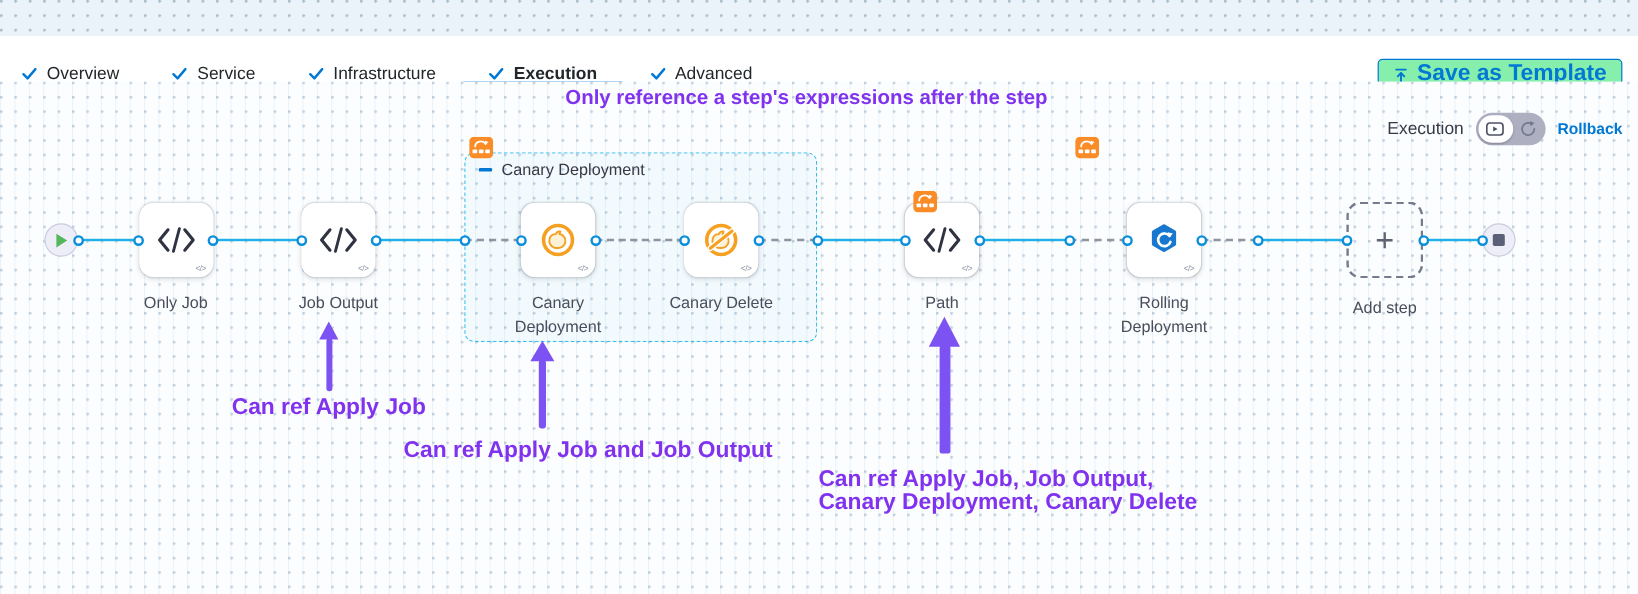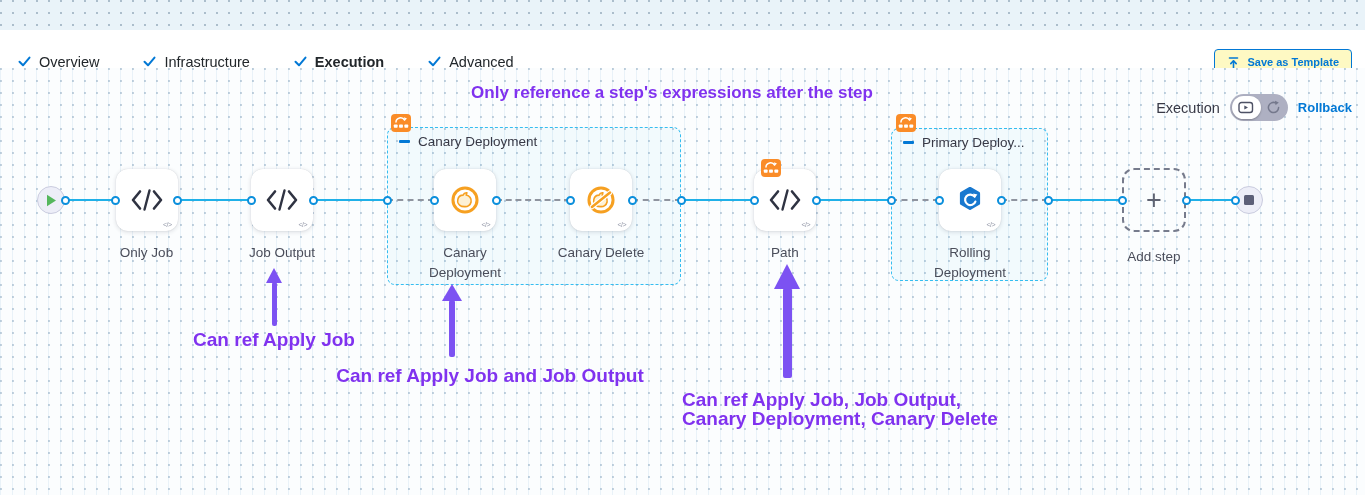--- a/index.html
+++ b/index.html
@@ -27,37 +27,37 @@
     padding:0 22px; cursor:pointer; font-size:14.5px; color:#22272b; font-weight:500;
   }
   .tab:first-child { padding-left:18px; }
   .tab.active { font-weight:700; }
   .tab .underline {
     position:absolute; left:0; right:0; bottom:-1px; height:3px; background:#0278d5; border-radius:2px 2px 0 0;
   }
   .save-tpl {
     position:absolute; right:13px; top:6px; height:26px;
     display:flex; align-items:center; gap:7px; padding:0 12px;
-    border:1px solid #0278d5; border-radius:4px; background:#fef9c3;
-    color:#0278d5; font-size:11px; font-weight:700; cursor:pointer;
+    border:1px solid #0278d5; border-radius:4px; background:#86efac;
+    color:#0278d5; font-size:19px; font-weight:700; cursor:pointer;
   }
 
   
   .canvas {
     position:absolute; left:0; top:68px; width:1365px; height:427px;
     background-color:#fbfdfe;
     background-image:
       linear-gradient(90deg, rgba(80,150,200,.10) 1px, transparent 1px),
       radial-gradient(circle at 1px 1px, rgba(70,110,150,.30) 1px, transparent 1.35px);
     background-size:12px 12px, 12px 12px;
     overflow:hidden;
   }
 
   .annotation-title {
-    position:absolute; top:15px; left:672px; transform:translateX(-50%);
+    position:absolute; top:4px; left:672px; transform:translateX(-50%);
     font-size:17px; font-weight:700; color:#8032ef; white-space:nowrap;
   }
 
   
   .mode-row { position:absolute; top:26px; right:13px; display:flex; align-items:center; gap:10px; }
   .mode-label { font-size:14.5px; color:#383946; }
   .mode-toggle {
     width:58px; height:27px; background:#aeb0c2; border-radius:14px;
     display:flex; align-items:center; padding:2px; cursor:pointer;
   }
@@ -132,20 +132,26 @@
 <div class="app">
 
   <div class="top-strip"></div>
 
   <div class="tabbar">
     <div class="tab">
       <svg width="13" height="11" viewBox="0 0 13 11">
           <path d="M1.5 5.8 L5 9.3 L11.5 1.6" stroke="#0278d5" stroke-width="2" fill="none" stroke-linecap="round" stroke-linejoin="round"></path>
         </svg>
       <span>Overview</span>
+    </div>
+    <div class="tab">
+      <svg width="13" height="11" viewBox="0 0 13 11">
+          <path d="M1.5 5.8 L5 9.3 L11.5 1.6" stroke="#0278d5" stroke-width="2" fill="none" stroke-linecap="round" stroke-linejoin="round"></path>
+        </svg>
+      <span>Service</span>
     </div>
     <div class="tab">
       <svg width="13" height="11" viewBox="0 0 13 11">
           <path d="M1.5 5.8 L5 9.3 L11.5 1.6" stroke="#0278d5" stroke-width="2" fill="none" stroke-linecap="round" stroke-linejoin="round"></path>
         </svg>
       <span>Infrastructure</span>
     </div>
     <div class="tab active">
       <svg width="13" height="11" viewBox="0 0 13 11">
           <path d="M1.5 5.8 L5 9.3 L11.5 1.6" stroke="#0278d5" stroke-width="2" fill="none" stroke-linecap="round" stroke-linejoin="round"></path>
@@ -190,26 +196,20 @@
           </svg>
         </div>
       </div>
       <span class="rollback-link">Rollback</span>
     </div>
 
     <div class="group" style="left:387px; top:59px; width:294px; height:158px;">
       <div class="group-header">
         <span class="minus-ic"></span>
         <span class="group-label">Canary Deployment</span>
-      </div>
-    </div>
-    <div class="group" style="left:891px; top:60px; width:157px; height:153px;">
-      <div class="group-header">
-        <span class="minus-ic"></span>
-        <span class="group-label">Primary Deploy...</span>
       </div>
     </div>
 
     <svg class="badge" style="left:391px; top:46px;" viewBox="0 0 20 18">
       <rect width="20" height="18" rx="4" fill="#fa8c28"></rect>
       <path d="M5 8 A 4.6 4.2 0 0 1 13.6 6" stroke="#fff" stroke-width="1.5" fill="none" stroke-linecap="round"></path>
       <path d="M13 3.2 L16 4.4 L13.6 6.8 Z" fill="#fff"></path>
       <rect x="2.8" y="10.5" width="3.8" height="3.2" rx="0.7" fill="#fff"></rect>
       <rect x="8.1" y="10.5" width="3.8" height="3.2" rx="0.7" fill="#fff"></rect>
       <rect x="13.4" y="10.5" width="3.8" height="3.2" rx="0.7" fill="#fff"></rect>

